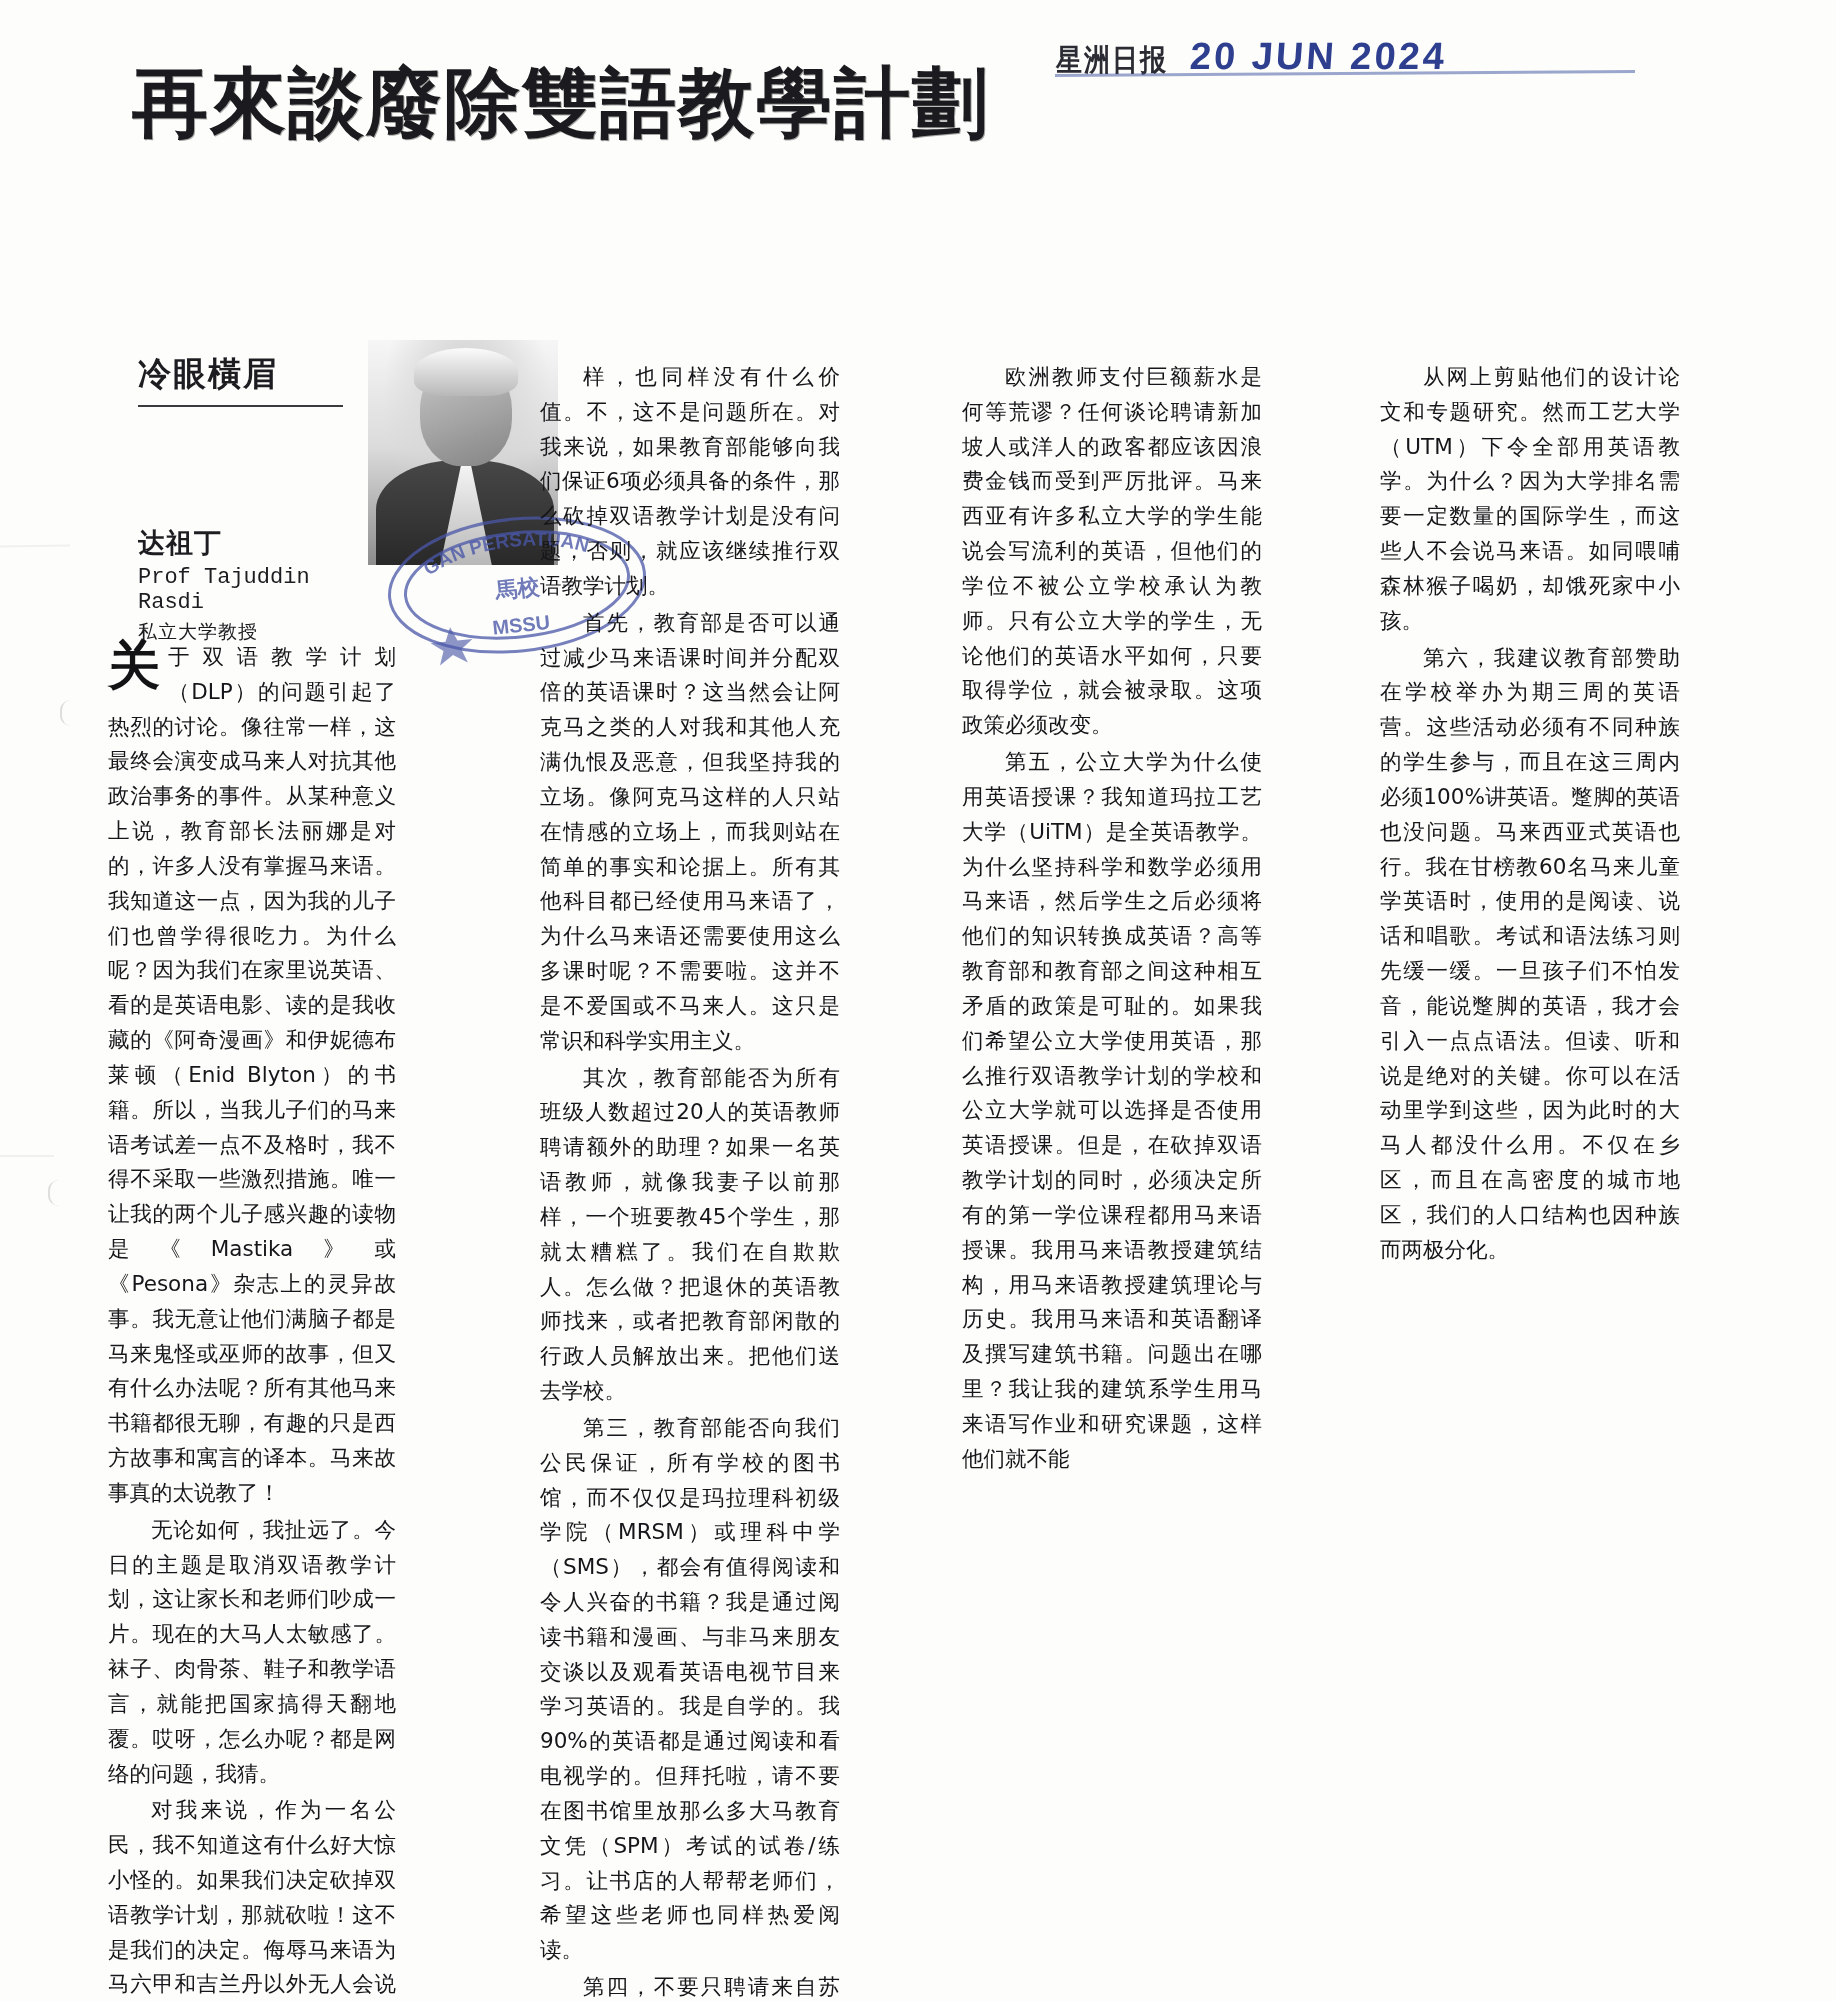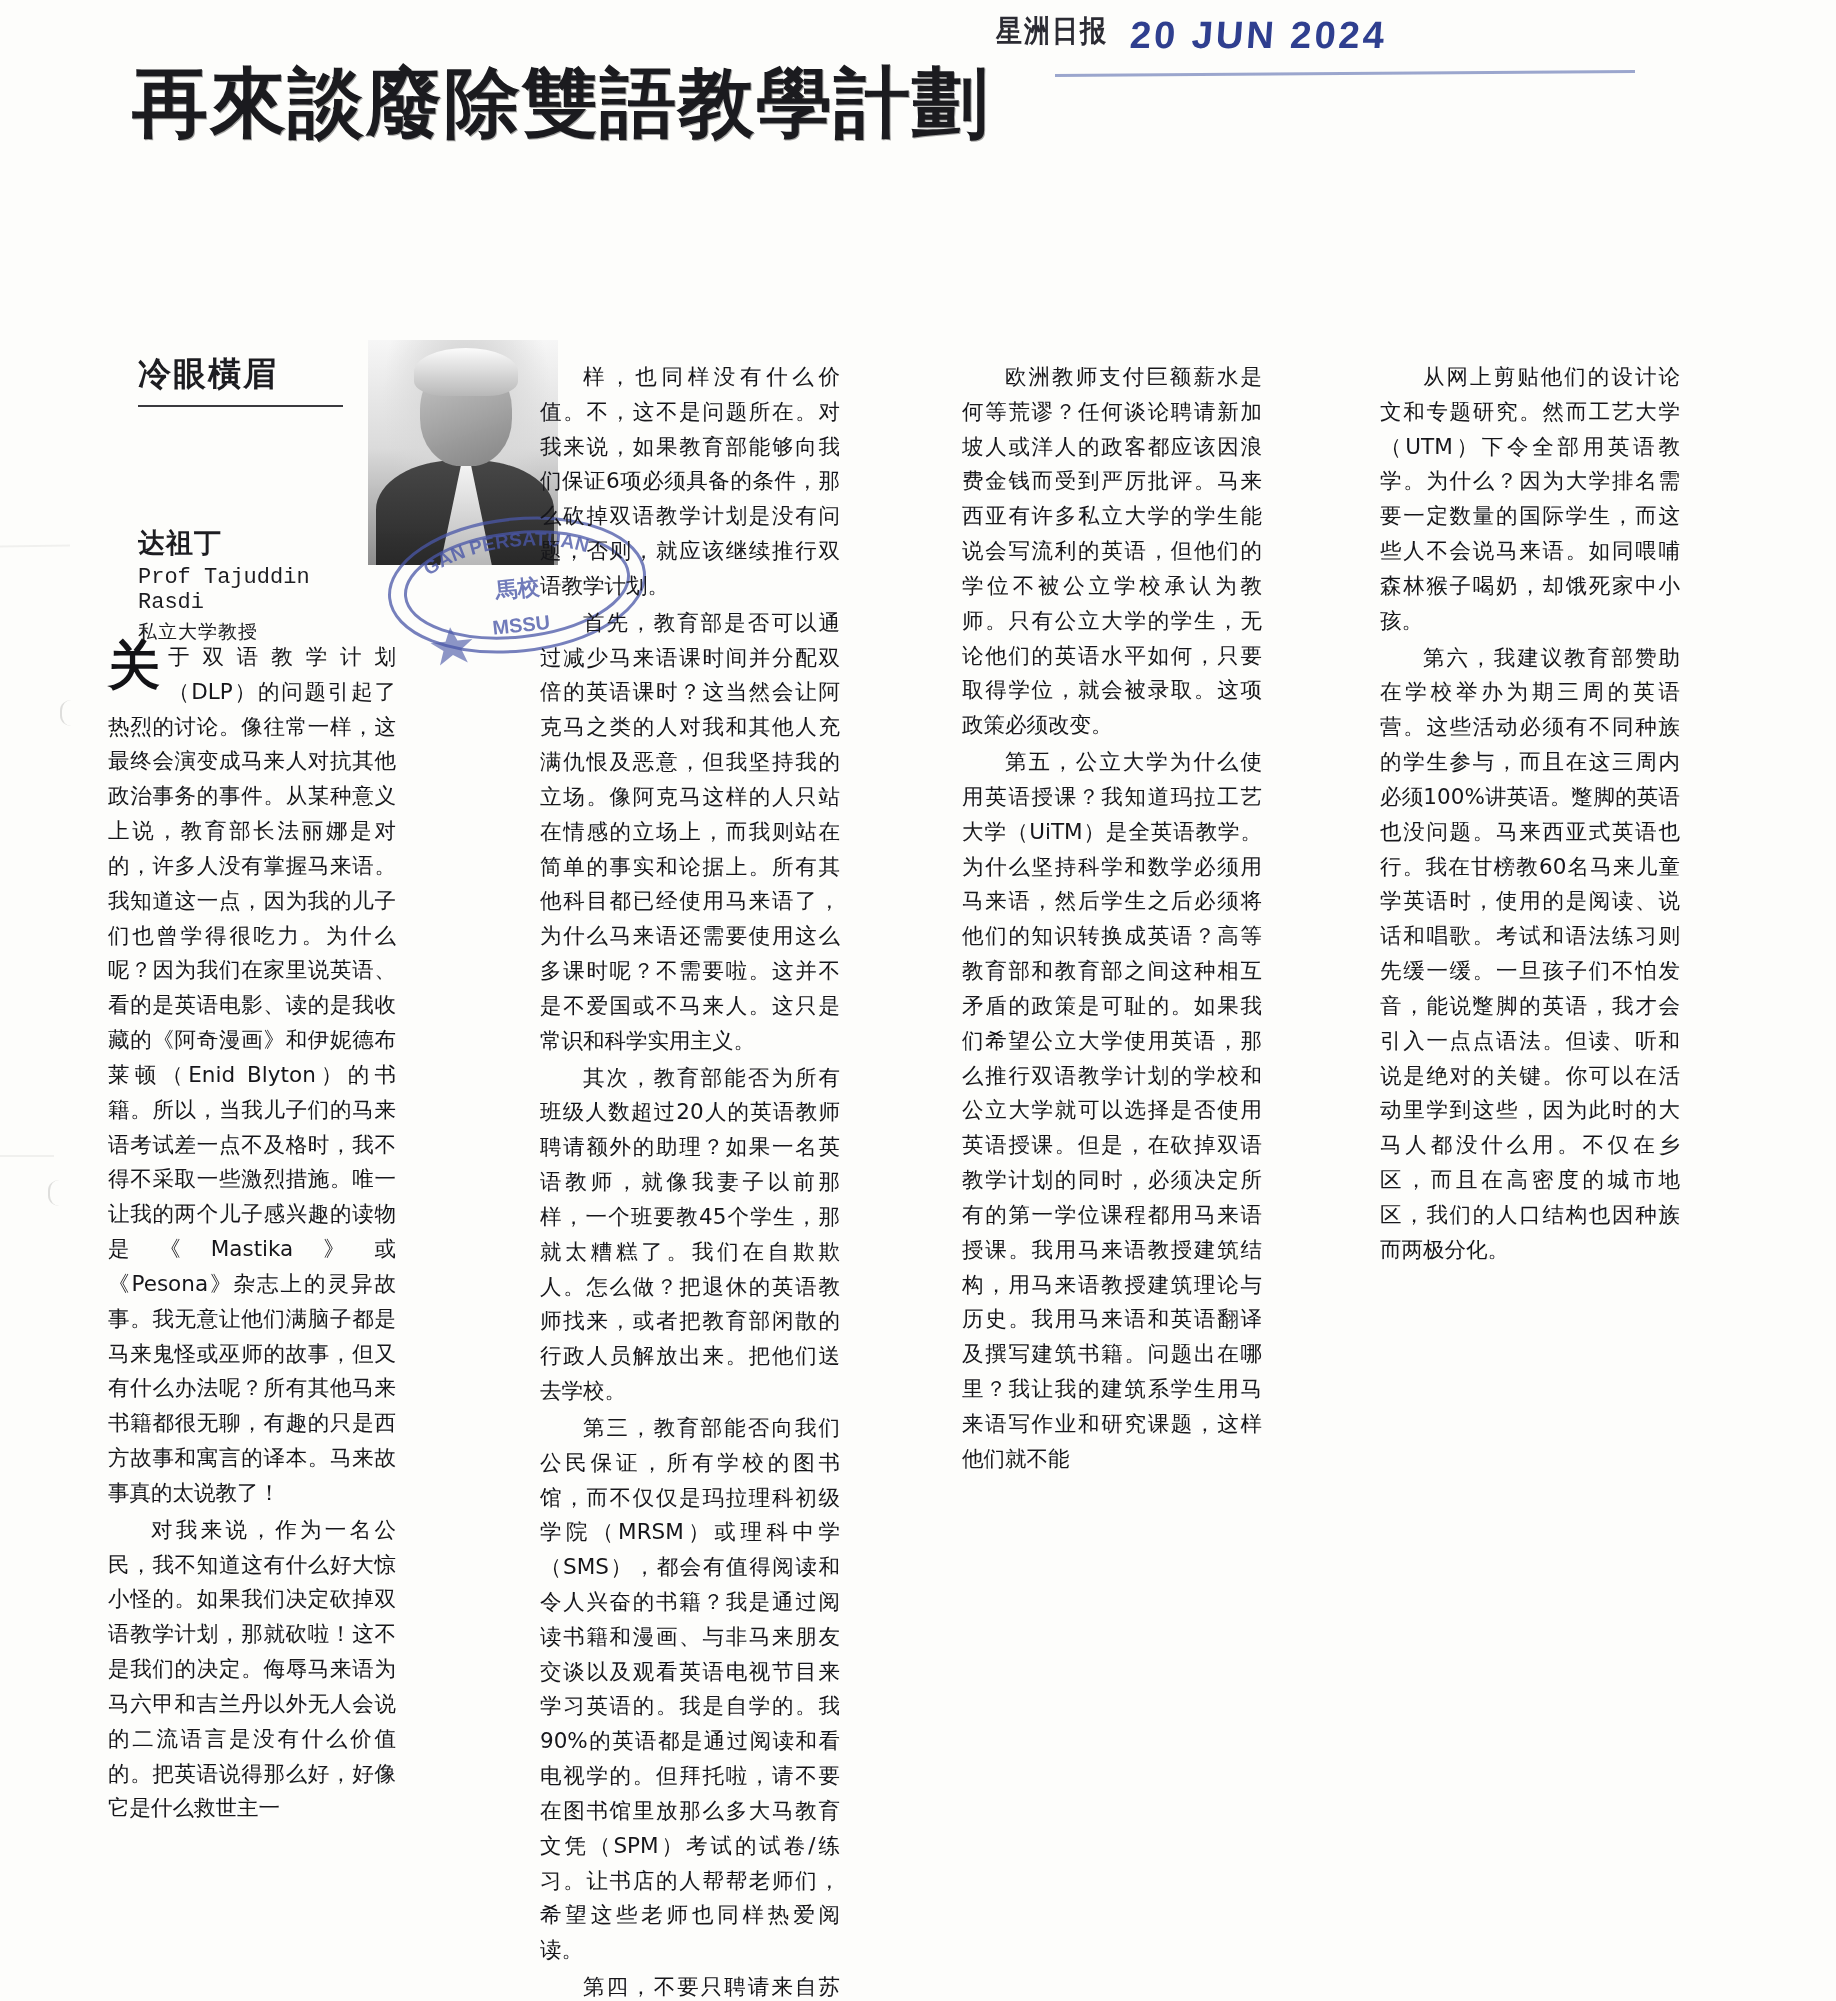--- a/index.html
+++ b/index.html
@@ -17,25 +17,25 @@
   }
   .page {
     position: absolute;
     inset: 0;
     background: #fdfdfb;
   }
   
   .masthead {
     position: absolute;
     top: 14px;
-    left: 996px;
+    left: 1056px;
     width: 560px;
     height: 64px;
     display: flex;
-    align-items: flex-start;
+    align-items: flex-end;
     gap: 22px;
   }
   .paper-name {
     font-family: "DejaVu Sans", sans-serif;
     font-weight: bold;
     font-size: 26px;
     letter-spacing: 2px;
     color: #2b2b33;
     transform: scaleY(1.15);
   }
@@ -265,20 +265,21 @@
         <polygon points="74,120 80,134 95,134 83,143 88,157 74,148 60,157 65,143 53,134 68,134" fill="#4a57a8" opacity="0.8"></polygon>
       </g>
     </svg>
   </div>
 
   <div class="col col1">
     <p class="dropcap-para">
       <span class="dropcap">关</span>
       <span>于双语教学计划（DLP）的问题引起了热烈的讨论。像往常一样，这最终会演变成马来人对抗其他政治事务的事件。从某种意义上说，教育部长法丽娜是对的，许多人没有掌握马来语。我知道这一点，因为我的儿子们也曾学得很吃力。为什么呢？因为我们在家里说英语、看的是英语电影、读的是我收藏的《阿奇漫画》和伊妮德布莱顿（Enid Blyton）的书籍。所以，当我儿子们的马来语考试差一点不及格时，我不得不采取一些激烈措施。唯一让我的两个儿子感兴趣的读物是《Mastika》或《Pesona》杂志上的灵异故事。我无意让他们满脑子都是马来鬼怪或巫师的故事，但又有什么办法呢？所有其他马来书籍都很无聊，有趣的只是西方故事和寓言的译本。马来故事真的太说教了！</span>
     </p>
+    <p>无论如何，我扯远了。今日的主题是取消双语教学计划，这让家长和老师们吵成一片。现在的大马人太敏感了。袜子、肉骨茶、鞋子和教学语言，就能把国家搞得天翻地覆。哎呀，怎么办呢？都是网络的问题，我猜。</p>
     <p>对我来说，作为一名公民，我不知道这有什么好大惊小怪的。如果我们决定砍掉双语教学计划，那就砍啦！这不是我们的决定。侮辱马来语为马六甲和吉兰丹以外无人会说的二流语言是没有什么价值的。把英语说得那么好，好像它是什么救世主一</p>
   </div>
 
   <div class="col col2">
     <p>样，也同样没有什么价值。不，这不是问题所在。对我来说，如果教育部能够向我们保证6项必须具备的条件，那么砍掉双语教学计划是没有问题，否则，就应该继续推行双语教学计划。</p>
     <p>首先，教育部是否可以通过减少马来语课时间并分配双倍的英语课时？这当然会让阿克马之类的人对我和其他人充满仇恨及恶意，但我坚持我的立场。像阿克马这样的人只站在情感的立场上，而我则站在简单的事实和论据上。所有其他科目都已经使用马来语了，为什么马来语还需要使用这么多课时呢？不需要啦。这并不是不爱国或不马来人。这只是常识和科学实用主义。</p>
     <p>其次，教育部能否为所有班级人数超过20人的英语教师聘请额外的助理？如果一名英语教师，就像我妻子以前那样，一个班要教45个学生，那就太糟糕了。我们在自欺欺人。怎么做？把退休的英语教师找来，或者把教育部闲散的行政人员解放出来。把他们送去学校。</p>
     <p>第三，教育部能否向我们公民保证，所有学校的图书馆，而不仅仅是玛拉理科初级学院（MRSM）或理科中学（SMS），都会有值得阅读和令人兴奋的书籍？我是通过阅读书籍和漫画、与非马来朋友交谈以及观看英语电视节目来学习英语的。我是自学的。我90%的英语都是通过阅读和看电视学的。但拜托啦，请不要在图书馆里放那么多大马教育文凭（SPM）考试的试卷/练习。让书店的人帮帮老师们，希望这些老师也同样热爱阅读。</p>
     <p>第四，不要只聘请来自苏丹依德理斯教育大学（UPSI）的教师，而是到别处寻找口语流利的大马人。当你可以用同样的钱聘请7名助教或4名全职教师时，向</p>
   </div>

